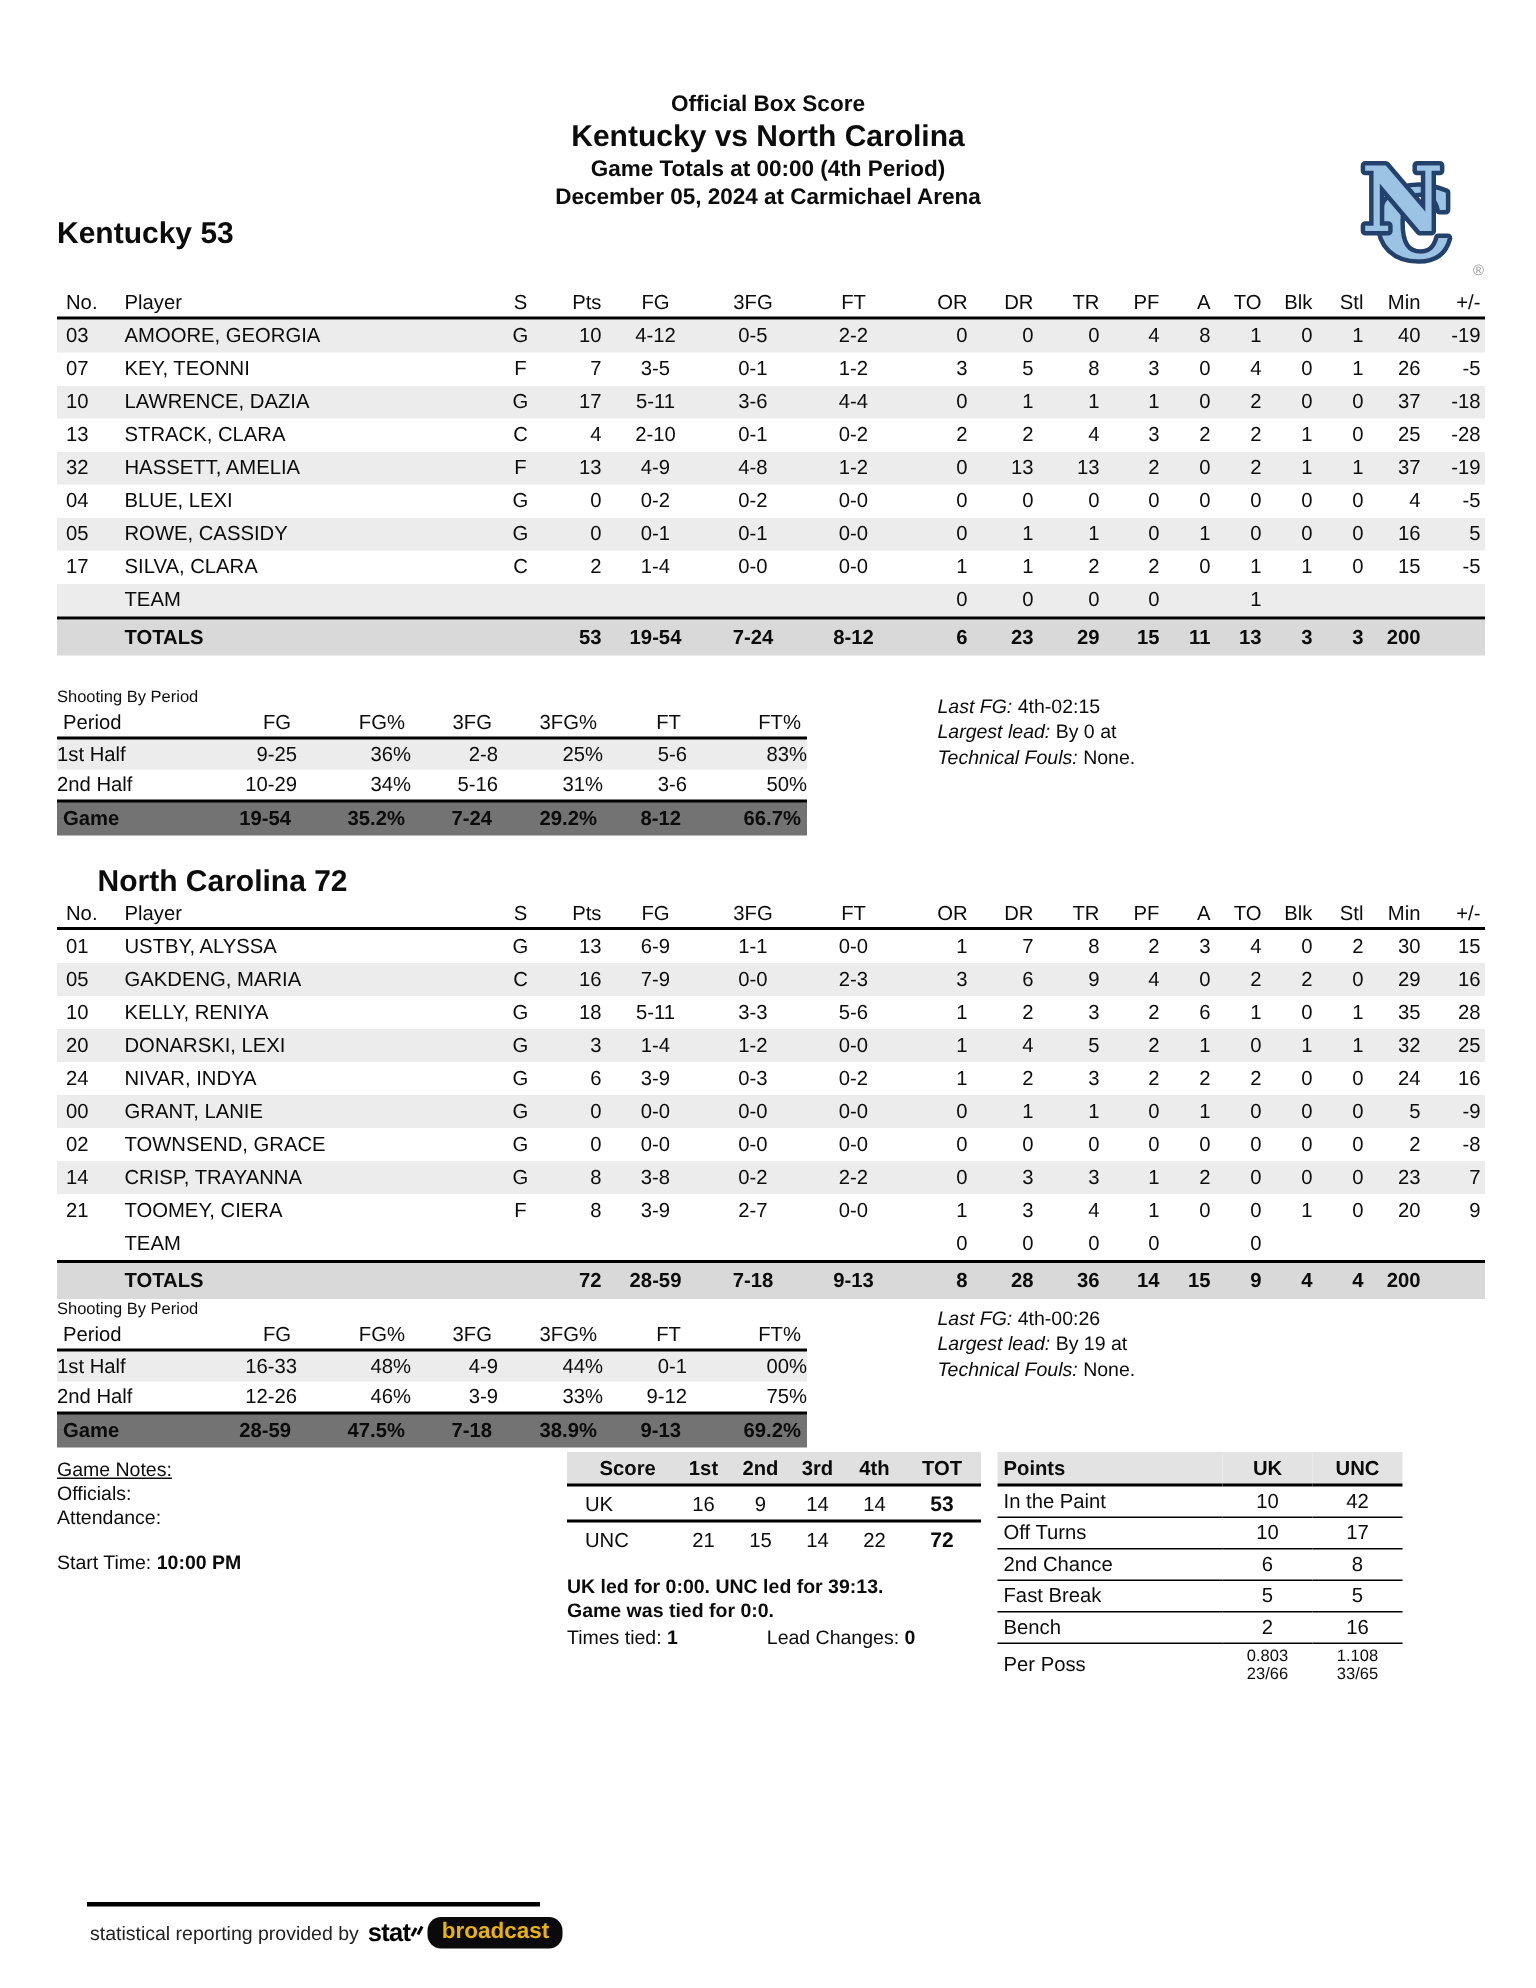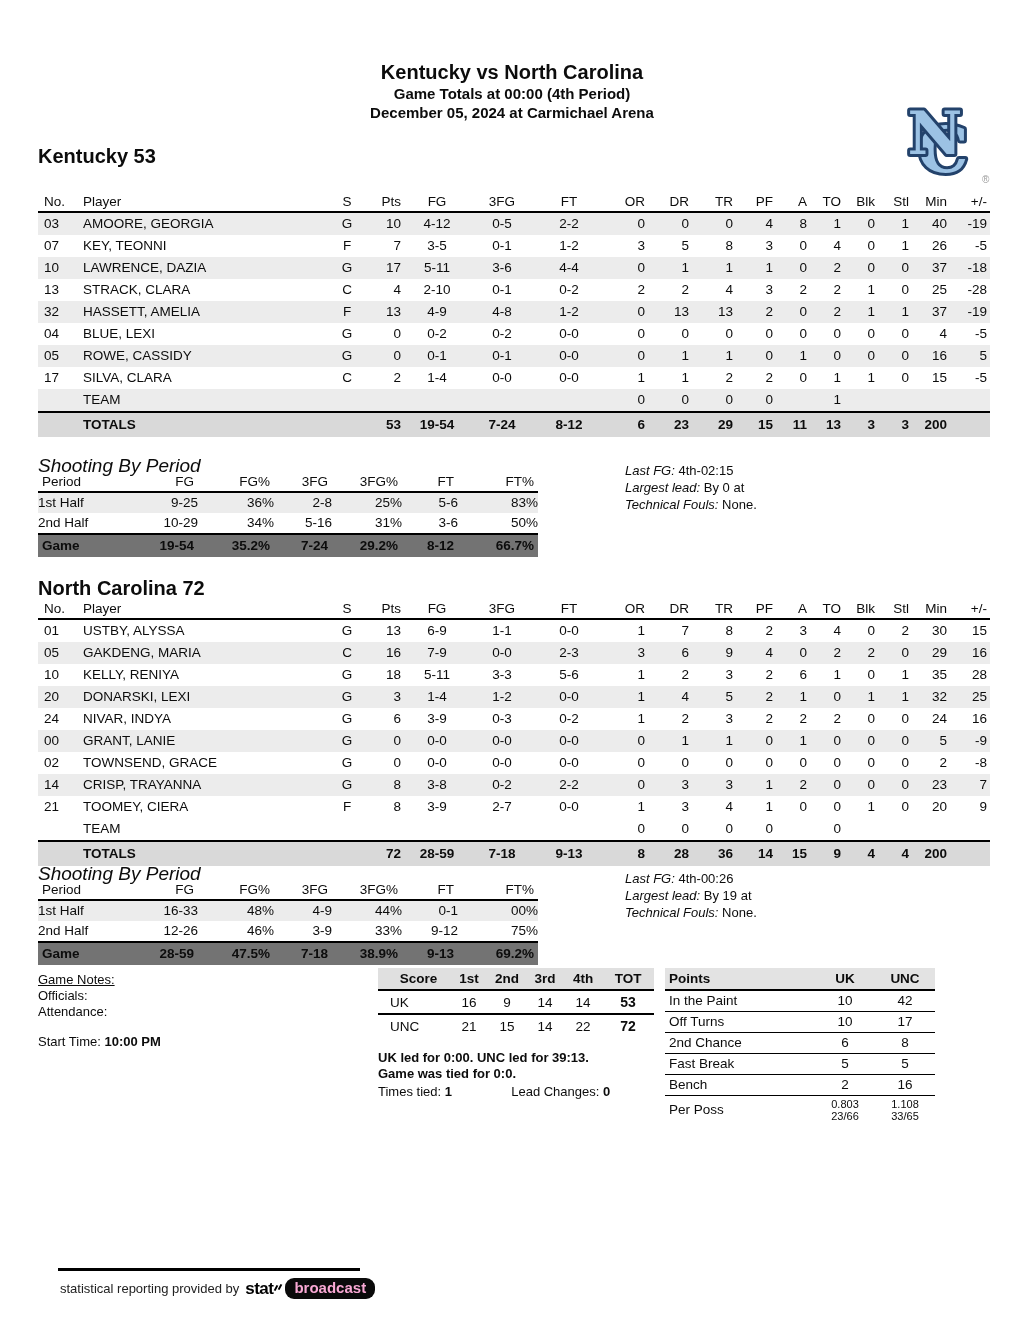--- a/index.html
+++ b/index.html
@@ -29,21 +29,21 @@
   .stats th:nth-child(7),.stats td:nth-child(7){text-align:center;}
   .stats th:nth-child(n+8),.stats td:nth-child(n+8){text-align:right;}
   .team-ky tbody.players tr:nth-child(odd){background:#ececec;}
   .team-nc tbody.players tr:nth-child(even){background:#ececec;}
   tbody.extra tr.shaded{background:#ececec;}
   tbody.grand tr{background:#d9d9d9;font-weight:bold;}
   tbody.grand td{border-top:2.5px solid #000;padding:4px 3px;}
 
   
   .shooting-wrap{position:absolute;left:38px;width:505px;}
-  .shooting-label{font-style:italic;font-size:19px;line-height:15px;}
+  .shooting-label{font-size:11px;line-height:15px;}
   table.shooting{border-collapse:collapse;table-layout:fixed;width:500px;font-size:13.5px;}
   table.shooting th{font-weight:normal;border-bottom:2px solid #000;text-align:right;padding:1px 4px;line-height:16px;}
   table.shooting th:first-child{text-align:left;}
   table.shooting td{text-align:right;padding:2px 0;line-height:16px;}
   table.shooting td:first-child{text-align:left;}
   table.shooting tbody.halves tr:nth-child(odd){background:#ececec;}
   table.shooting tbody.grand tr{background:#737373;font-weight:bold;}
   table.shooting tbody.grand td{border-top:2.5px solid #000;padding:3px 4px;}
 
   
@@ -81,33 +81,34 @@
   table.points tbody tr:last-child td{border-bottom:none;}
   table.points td .stacked{font-size:11px;line-height:12px;}
 
   
   .unc-logo{position:absolute;left:885px;top:90px;width:110px;height:100px;}
 
   
   .footer-rule{position:absolute;left:58px;top:1268px;width:302px;height:3px;background:#000;}
   .footer{position:absolute;left:60px;top:1278px;display:flex;align-items:center;font-size:13px;color:#222;}
   .footer .stat-word{font-weight:bold;font-size:17px;color:#000;margin-left:6px;letter-spacing:-0.5px;}
-  .footer .broadcast-box{background:#0a0a0a;color:#f9a8d4;font-weight:bold;font-size:15px;
+  .footer .broadcast-box{background:#0a0a0a;color:#eab308;font-weight:bold;font-size:15px;
        padding:1px 9px 3px;border-radius:9px;margin-left:2px;}
   .signal{position:relative;width:10px;height:10px;display:inline-block;}
   .signal i{position:absolute;background:#000;width:2px;height:6px;display:block;}
   .signal i:nth-child(1){transform:rotate(28deg);left:2px;top:1px;}
   .signal i:nth-child(2){transform:rotate(28deg);left:6px;top:0px;}
 </style>
 </head>
 <body>
 
 <div class="page">
 
   <div class="title-block">
+    <div class="title-l1">Official Box Score</div>
     <div class="title-l2">Kentucky vs North Carolina</div>
     <div class="title-l3">Game Totals at 00:00 (4th Period)</div>
     <div class="title-l4">December 05, 2024 at Carmichael Arena</div>
   </div>
 
   <div class="unc-logo">
     <svg width="110" height="100" viewBox="0 0 110 100">
       <text x="58" y="82" text-anchor="middle" font-family="DejaVu Serif, serif" font-size="64" font-weight="bold" stroke-width="6" paint-order="stroke" stroke-linejoin="round" fill="#9CC2E4" stroke="#23426B">C</text>
       <text x="50" y="64" text-anchor="middle" font-family="DejaVu Serif, serif" font-size="60" font-weight="bold" stroke-width="6" paint-order="stroke" stroke-linejoin="round" fill="#9CC2E4" stroke="#23426B">N</text>
       <text x="97" y="93" font-size="10" fill="#999">®</text>
@@ -413,21 +414,21 @@
       </tbody>
     </table>
   </div>
 
   <div class="fgnotes" style="top:462px;">
     <div><span class="lbl">Last FG:</span> <span class="val">4th-02:15</span></div>
     <div><span class="lbl">Largest lead:</span> <span class="val">By 0 at</span></div>
     <div><span class="lbl">Technical Fouls:</span> <span class="val">None.</span></div>
   </div>
 
-  <div class="team-heading" style="top:577px;">North Carolina 72</div>
+  <div class="team-heading" style="top:577px;margin-left:27px;">North Carolina 72</div>
 
   <div class="stats-wrap" style="top:599px;">
     <table class="stats team-nc">
       <colgroup>
         <col style="width:42px">
           <col style="width:250px">
           <col style="width:34px">
           <col style="width:40px">
         <col style="width:66px">
           <col style="width:64px">

